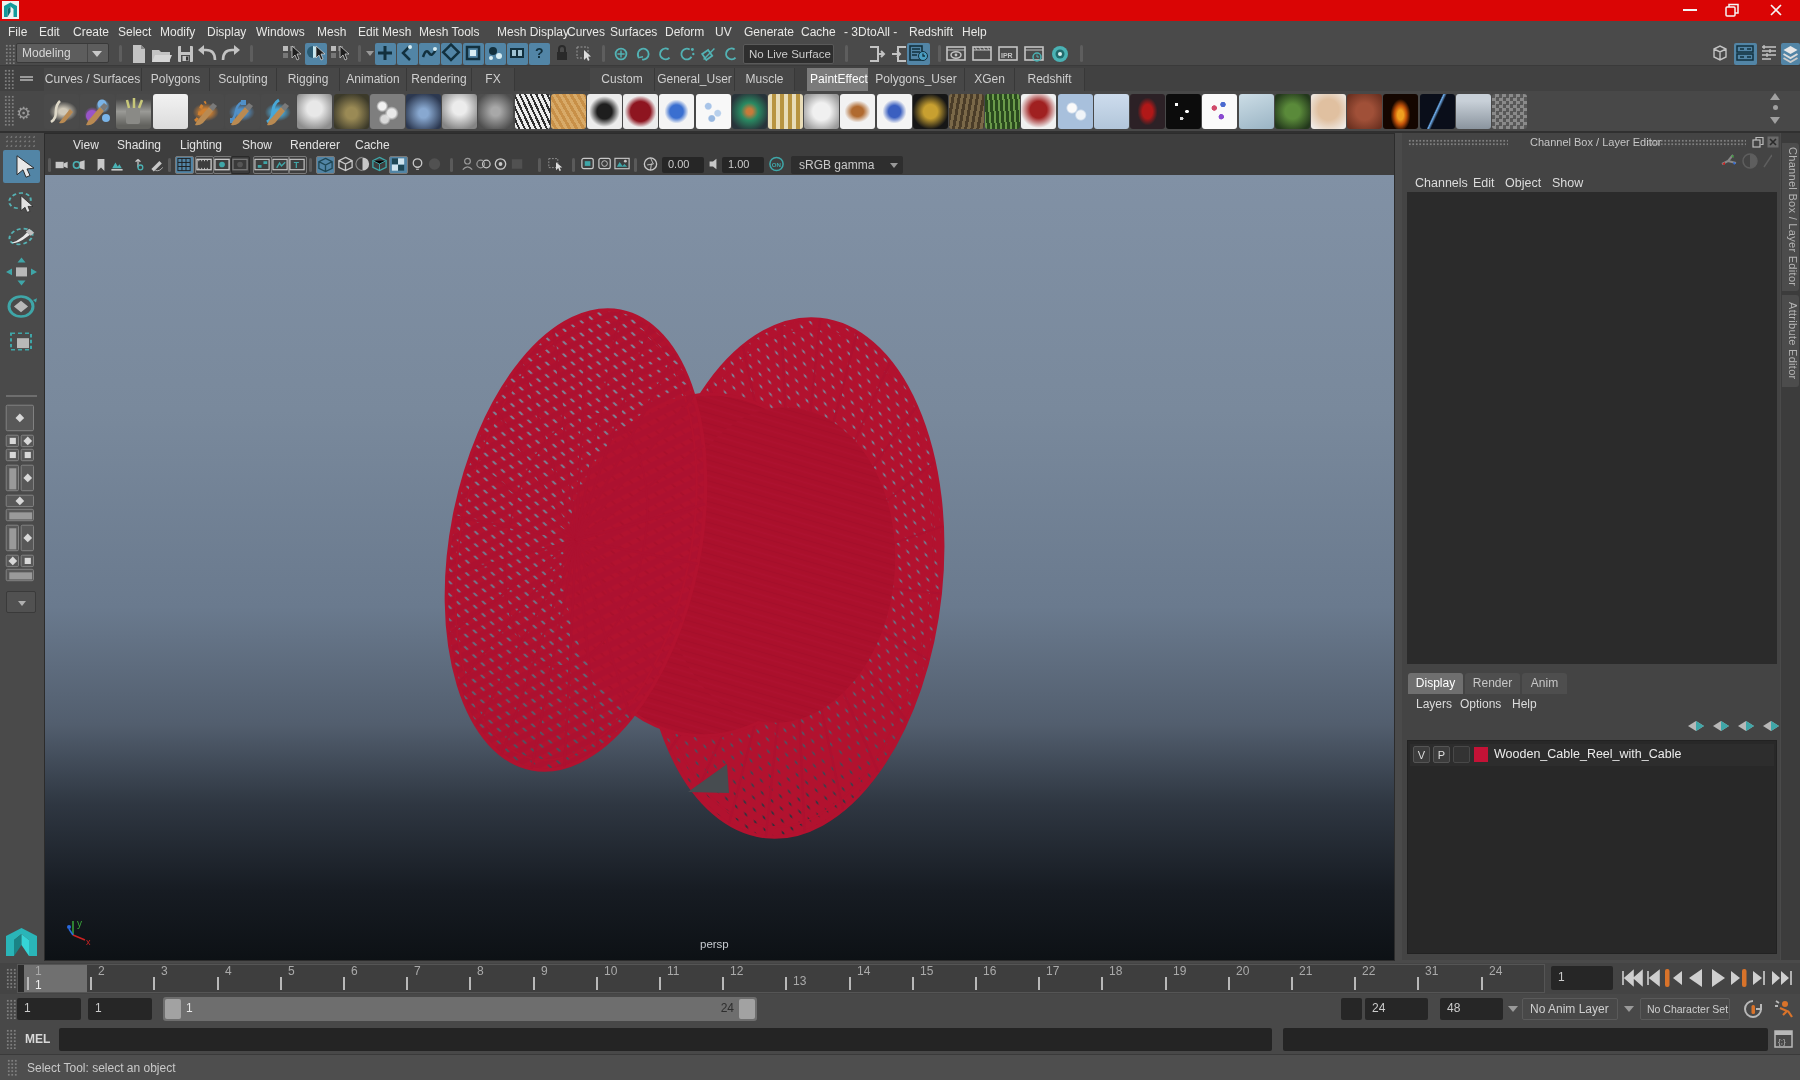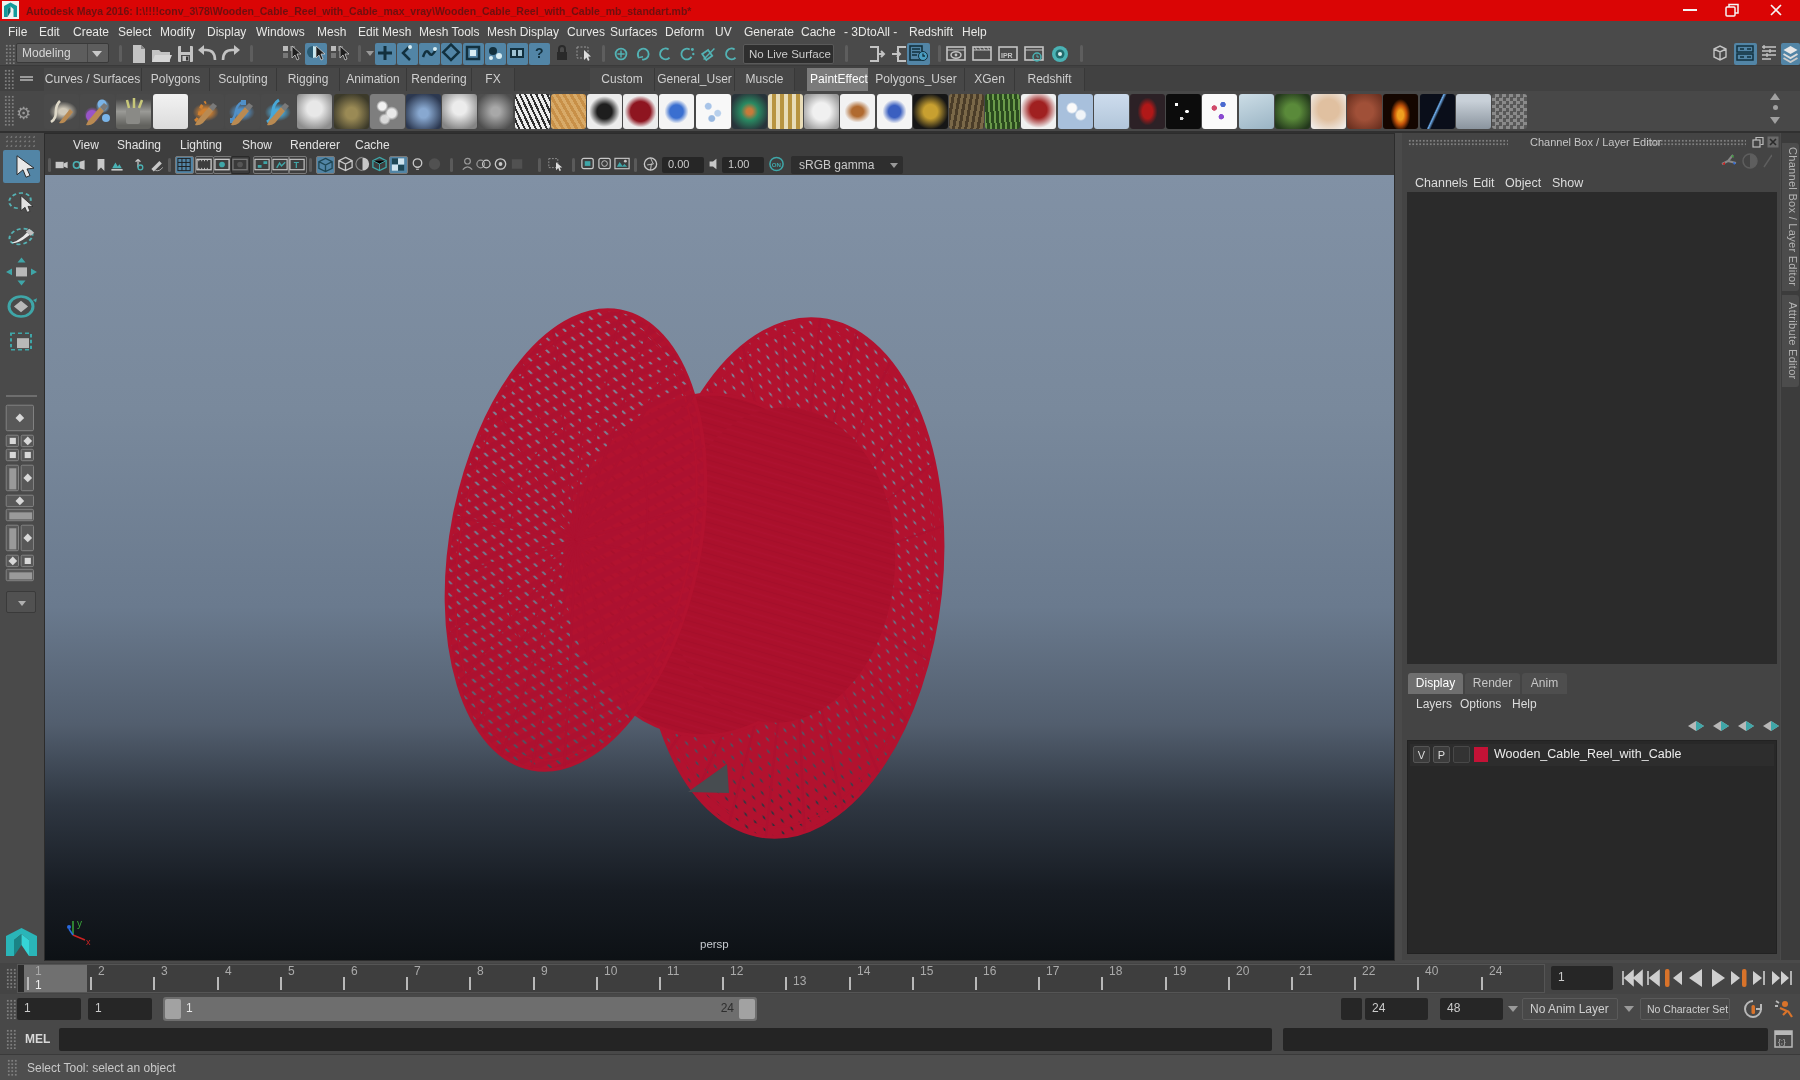--- a/index.html
+++ b/index.html
@@ -37,42 +37,41 @@
 </style>
 </head>
 <body>
 
 <div id="titlebar">
   <div id="mayaicon"><svg width="17" height="18" viewBox="0 0 17 18">
     <rect x="0" y="0" width="17" height="18" fill="#f0f0f0"></rect>
     <path d="M2 16 L2 5 L8.5 1.5 L15 5 L15 16 L11.5 16 L11.5 8 L8.5 5.5 L5.5 8 L5.5 16 Z" fill="#139a9c"></path>
     <path d="M5.5 16 L5.5 8 L8.5 5.5 L8.5 11 Z" fill="#0c7173"></path>
   </svg></div>
-  <div class="ttext">Autodesk Maya 2016: I:\!!!!conv_3\78\Wooden_Cable_Reel_with_Cable_max_vray\Wooden_Cable_Reel_with_Cable_mb_standart.mb*</div>
   <div style="position:absolute;left:1683px;top:9px;width:14px;height:2px;background:#f5f5f5;"></div>
   <svg style="position:absolute;left:1725px;top:3px;" width="16" height="15">
     <rect x="1" y="4" width="9" height="9" fill="none" stroke="#f5f5f5" stroke-width="1.5" rx="1"></rect>
     <path d="M4 4 L4 1.5 L13 1.5 L13 10 L10 10" fill="none" stroke="#f5f5f5" stroke-width="1.5"></path>
   </svg>
   <svg style="position:absolute;left:1769px;top:3px;" width="14" height="14">
       <path d="M2 2 L12 12 M12 2 L2 12" stroke="#f5f5f5" stroke-width="1.6"></path>
     </svg>
 </div>
 <div id="menubar">
 <div class="mi" style="left:8px;">File</div>
 <div class="mi" style="left:39px;">Edit</div>
 <div class="mi" style="left:73px;">Create</div>
 <div class="mi" style="left:118px;">Select</div>
 <div class="mi" style="left:160px;">Modify</div>
 <div class="mi" style="left:207px;">Display</div>
 <div class="mi" style="left:256px;">Windows</div>
 <div class="mi" style="left:317px;">Mesh</div>
 <div class="mi" style="left:358px;">Edit Mesh</div>
 <div class="mi" style="left:419px;">Mesh Tools</div>
-<div class="mi" style="left:487px;">Mesh Display</div>
+<div class="mi" style="left:497px;">Mesh Display</div>
 <div class="mi" style="left:567px;">Curves</div>
 <div class="mi" style="left:610px;">Surfaces</div>
 <div class="mi" style="left:665px;">Deform</div>
 <div class="mi" style="left:715px;">UV</div>
 <div class="mi" style="left:744px;">Generate</div>
 <div class="mi" style="left:801px;">Cache</div>
 <div class="mi" style="left:844px;">- 3DtoAll -</div>
 <div class="mi" style="left:909px;">Redshift</div>
 <div class="mi" style="left:962px;">Help</div>
 </div>
@@ -792,21 +791,21 @@
     <div style="position:absolute;left:1109px;top:1px;font-size:12px;color:#aaa;">18</div>
     <div style="position:absolute;left:1165px;top:14px;width:2px;height:13px;background:#b8b8b8;"></div>
     <div style="position:absolute;left:1173px;top:1px;font-size:12px;color:#aaa;">19</div>
     <div style="position:absolute;left:1228px;top:14px;width:2px;height:13px;background:#b8b8b8;"></div>
     <div style="position:absolute;left:1236px;top:1px;font-size:12px;color:#aaa;">20</div>
     <div style="position:absolute;left:1291px;top:14px;width:2px;height:13px;background:#b8b8b8;"></div>
     <div style="position:absolute;left:1299px;top:1px;font-size:12px;color:#aaa;">21</div>
     <div style="position:absolute;left:1354px;top:14px;width:2px;height:13px;background:#b8b8b8;"></div>
     <div style="position:absolute;left:1362px;top:1px;font-size:12px;color:#aaa;">22</div>
     <div style="position:absolute;left:1417px;top:14px;width:2px;height:13px;background:#b8b8b8;"></div>
-    <div style="position:absolute;left:1425px;top:1px;font-size:12px;color:#aaa;">40</div>
+    <div style="position:absolute;left:1425px;top:1px;font-size:12px;color:#aaa;">31</div>
     <div style="position:absolute;left:1481px;top:14px;width:2px;height:13px;background:#b8b8b8;"></div>
     <div style="position:absolute;left:1489px;top:1px;font-size:12px;color:#aaa;">24</div>
     <div style="position:absolute;left:35px;top:15px;font-size:12px;color:#f0f0f0;">1</div>
     <div class="fld" style="left:1551px;top:3px;width:62px;height:24px;">
       <span style="position:absolute;left:7px;top:4px;">1</span>
     </div>
     <svg style="position:absolute;left:1622px;top:5px;" width="176" height="21" viewBox="0 0 176 21">
       <path d="M1 3 v14 M11 3 l-8 7 l8 7 z M20 3 l-8 7 l8 7 z" fill="#cfcfcf" stroke="#cfcfcf" stroke-width="1.6"></path>
       <path d="M26 3 v14 M37 3 l-9 7 l9 7 z" fill="#cfcfcf" stroke="#cfcfcf" stroke-width="1.6"></path>
       <rect x="43" y="1" width="4.5" height="18" rx="2" fill="#d9732a"></rect>

